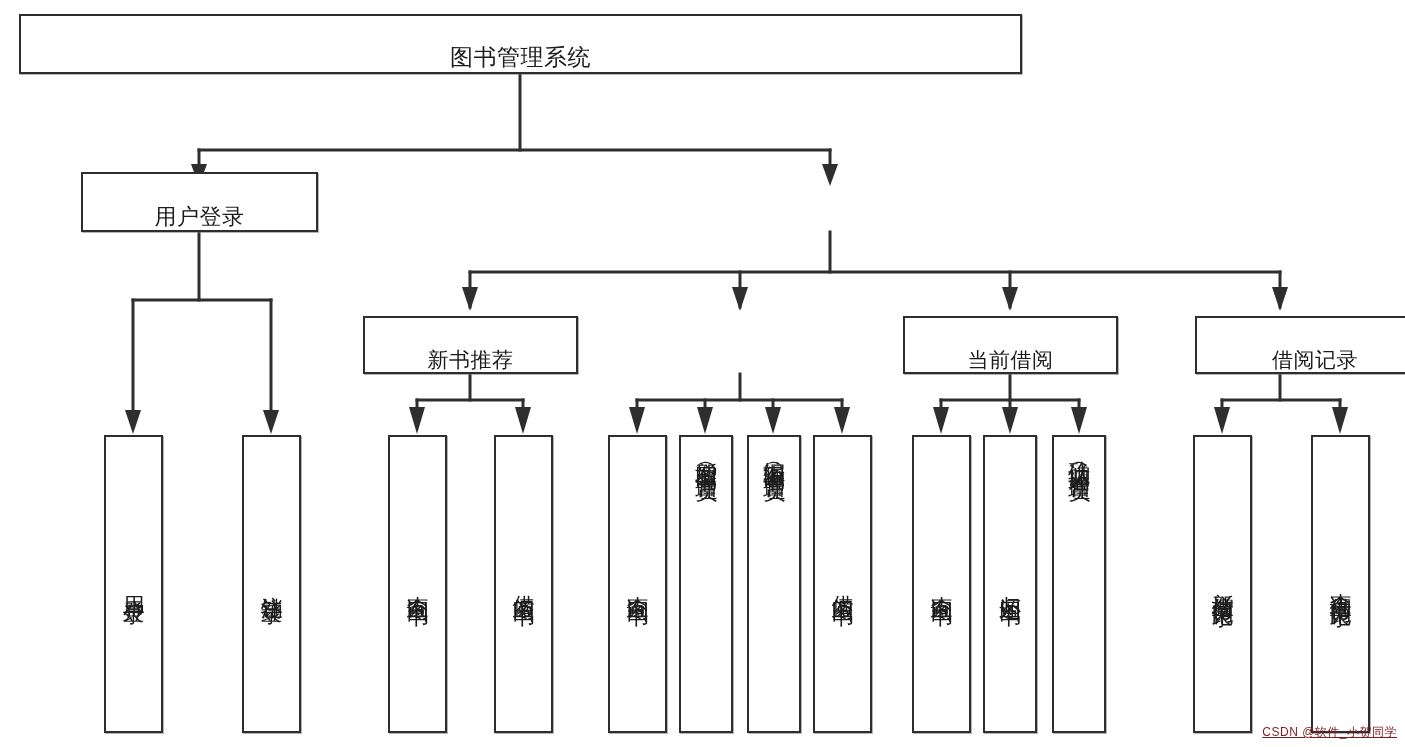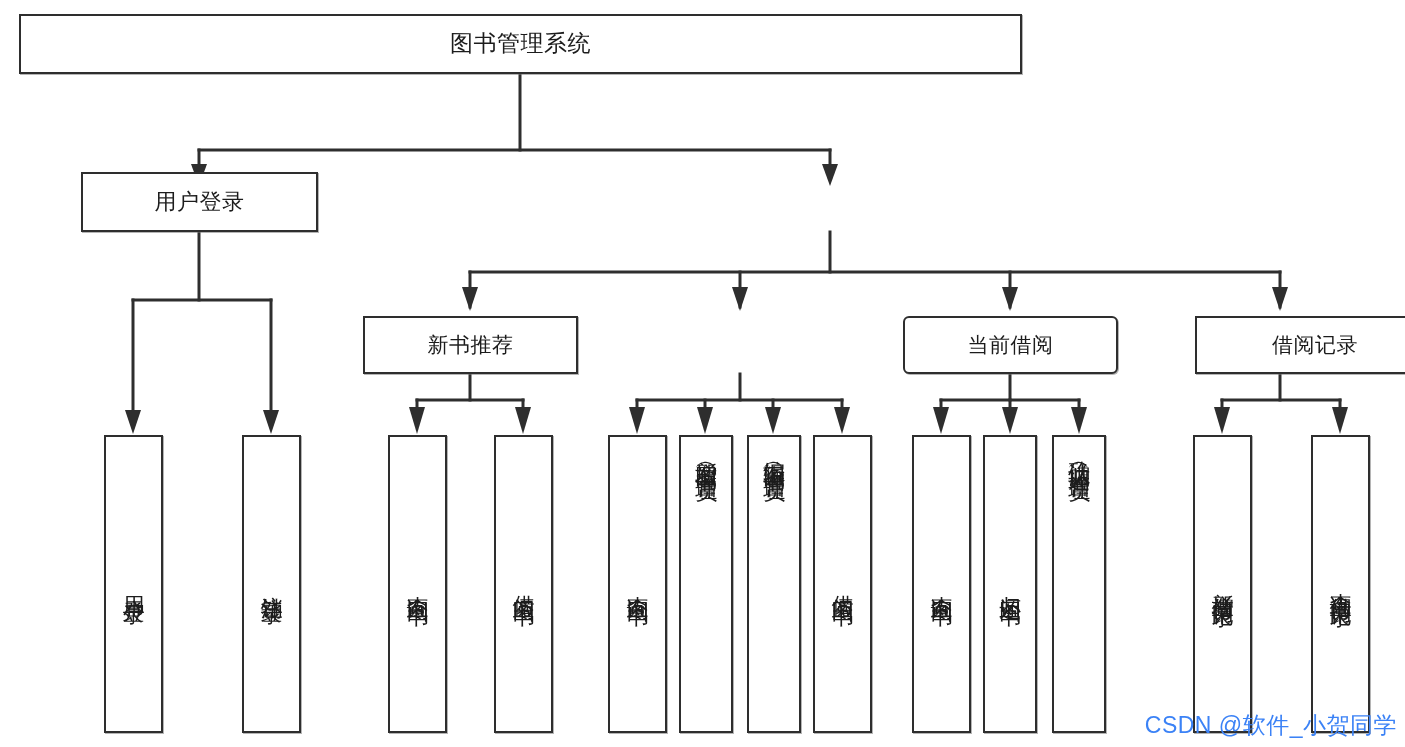--- a/index.html
+++ b/index.html
@@ -25,21 +25,21 @@
     width: 1405px;
     height: 747px;
   }
   .node-box {
     position: absolute;
     box-sizing: border-box;
     background: #ffffff;
     border: 2px solid #2e2e2e;
     box-shadow: 1px 1px 0 rgba(120,120,120,0.55);
     display: flex;
-    align-items: center;
+    align-items: flex-end;
     justify-content: center;
     overflow: hidden;
   }
   .node-label-h {
     font-size: 22px;
     line-height: 1.2;
     color: #1c1c1c;
     letter-spacing: 0.5px;
     white-space: nowrap;
     text-align: center;
@@ -73,25 +73,26 @@
   }
   .leaf-inner.top-aligned {
     align-items: flex-start;
     padding-top: 6px;
     box-sizing: border-box;
   }
   #watermark {
     position: absolute;
     right: 8px;
     bottom: 6px;
-    font-size: 23px;
-    color: #3b82f6;
+    font-size: 12px;
+    color: #7f1d1d;
     letter-spacing: 0.5px;
     white-space: nowrap;
     font-family: "Liberation Sans", "DejaVu Sans", sans-serif;
+    text-decoration: underline;
   }
 </style>
 </head>
 <body>
 
 <div id="diagram-root">
 
   <svg id="diagram-svg" viewBox="0 0 1405 747">
     <defs>
       <marker id="arrowhead" markerWidth="9" markerHeight="10" refX="4.2" refY="9.2" orient="auto-start-reverse" markerUnits="userSpaceOnUse">
@@ -180,21 +181,21 @@
   <div class="node-box level2" style="left:81px; top:172px; width:237px; height:60px;">
     <span class="node-label-h">用户登录</span>
   </div>
 
 
   <div class="node-box level3" style="left:363px; top:316px; width:215px; height:58px;">
     <span class="node-label-h">新书推荐</span>
   </div>
 
 
-  <div class="node-box level3" style="left:903px; top:316px; width:215px; height:58px;border-radius:6px;">
+  <div class="node-box level3" style="left:903px; top:316px; width:215px; height:58px;">
     <span class="node-label-h">当前借阅</span>
   </div>
 
   <div class="node-box level3" style="left:1195px; top:316px; width:240px; height:58px;">
     <span class="node-label-h">借阅记录</span>
   </div>
 
   <div class="node-box leaf" style="left:104px; top:435px; width:59px; height:298px;">
     <div class="leaf-inner">
       <span class="node-label-v">用户登录</span>

